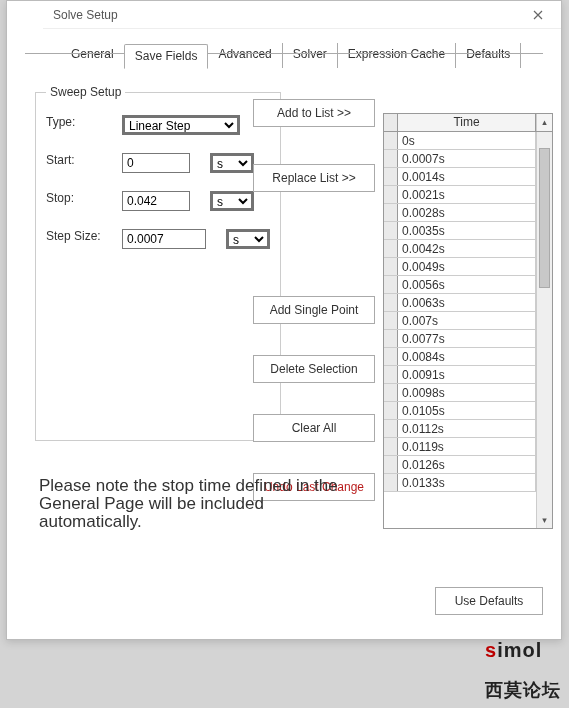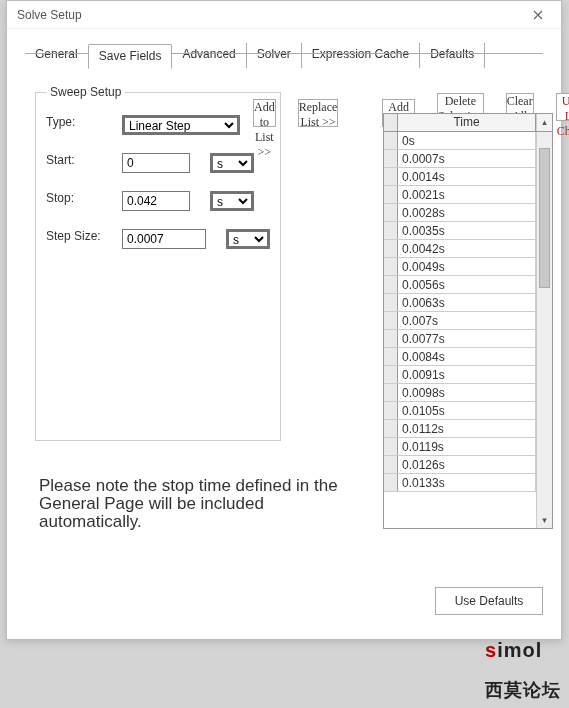--- a/index.html
+++ b/index.html
@@ -13,20 +13,21 @@
     position: relative;
     color: #333;
   }
   .window {
     position: absolute;
     left: 6px; top: 0;
     width: 556px; height: 640px;
     background: #fff;
     border: 1px solid #bbb;
     box-shadow: 0 2px 8px rgba(0,0,0,0.15);
+    padding-left: 36px;
   }
   .titlebar {
     height: 28px;
     display: flex;
     align-items: center;
     justify-content: space-between;
     padding: 0 8px 0 10px;
     border-bottom: 1px solid #eee;
   }
   .titlebar .title { color: #555; font-size: 12px; }
@@ -94,21 +95,21 @@
     border: 3px solid #737373;
     height: 20px;
     font-size: 12px;
     background:#fff;
     font-family: inherit;
   }
   .btncol {
     position:absolute;
     left: 228px; top: 30px;
     width: 122px;
-    display:flex; gap: 22px; font-family: Liberation Serif, serif;
+    display:flex; flex-direction:column; gap: 37px;
   }
   .btn {
     height: 28px;
     border: 1px solid #aaa;
     background: #fff;
     font-size: 12px;
     font-family: inherit;
     color:#333;
   }
   .btn.disabled { color:#b91c1c; }

